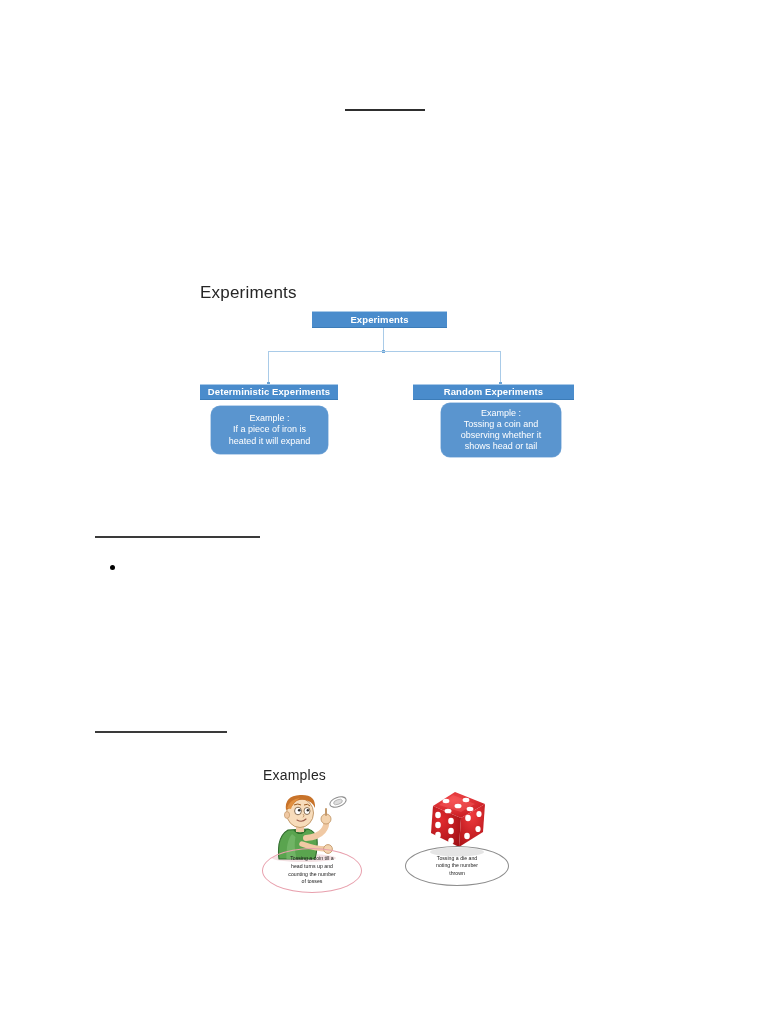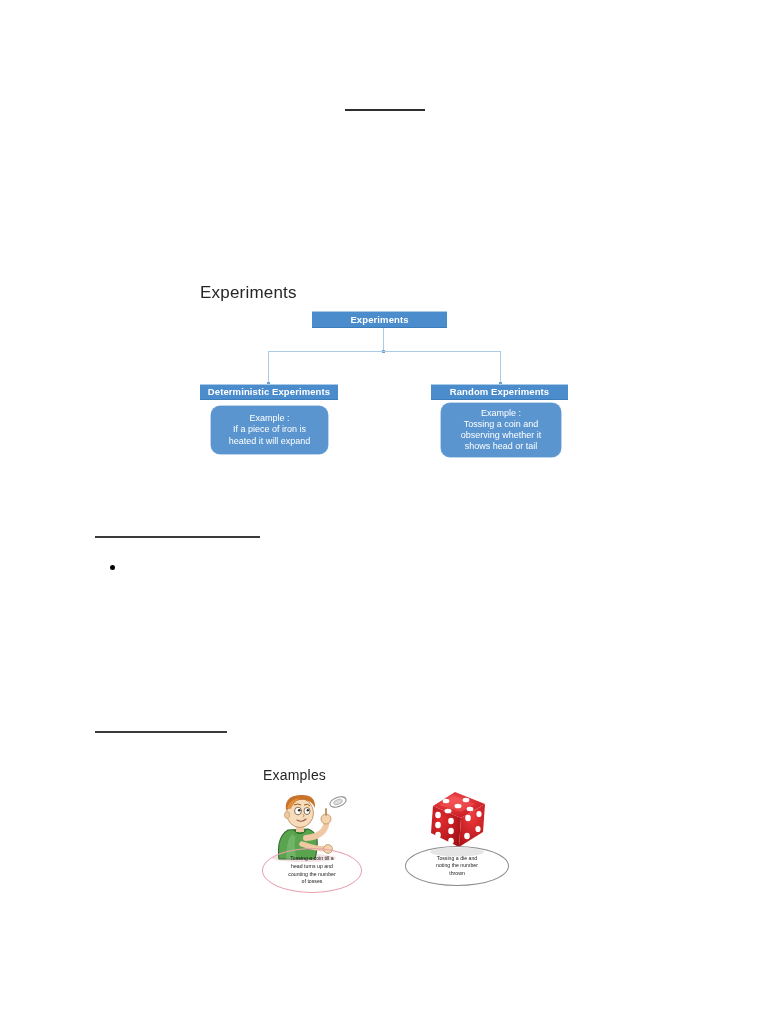--- a/index.html
+++ b/index.html
@@ -148,21 +148,21 @@
     <div class="conn v" style="left:268px; top:351px; height:34px;"></div>
     <div class="conn-dot" style="left:267px; top:382px;"></div>
     <div class="conn v" style="left:500px; top:351px; height:34px;"></div>
     <div class="conn-dot" style="left:499px; top:382px;"></div>
 
     <div class="node bar" style="left:200px; top:384px; width:138px; height:16px;">Deterministic Experiments</div>
     <div class="node rounded" style="left:211px; top:406px; width:117px; height:48px;">Example :
 If a piece of iron is
 heated it will expand</div>
 
-    <div class="node bar" style="left:431px; top:384px; width:137px; height:16px;">Random Experiments</div>
+    <div class="node bar" style="left:413px; top:384px; width:161px; height:16px;">Random Experiments</div>
     <div class="node rounded" style="left:441px; top:403px; width:120px; height:54px;">Example :
 Tossing a coin and
 observing whether it
 shows head or tail</div>
   </div>
 
   <div class="rule" style="left:95px; top:536px; width:165px;"></div>
 
   <div class="bullet-row" style="left:110px; top:565px;">
     <span class="bullet-dot"></span>

